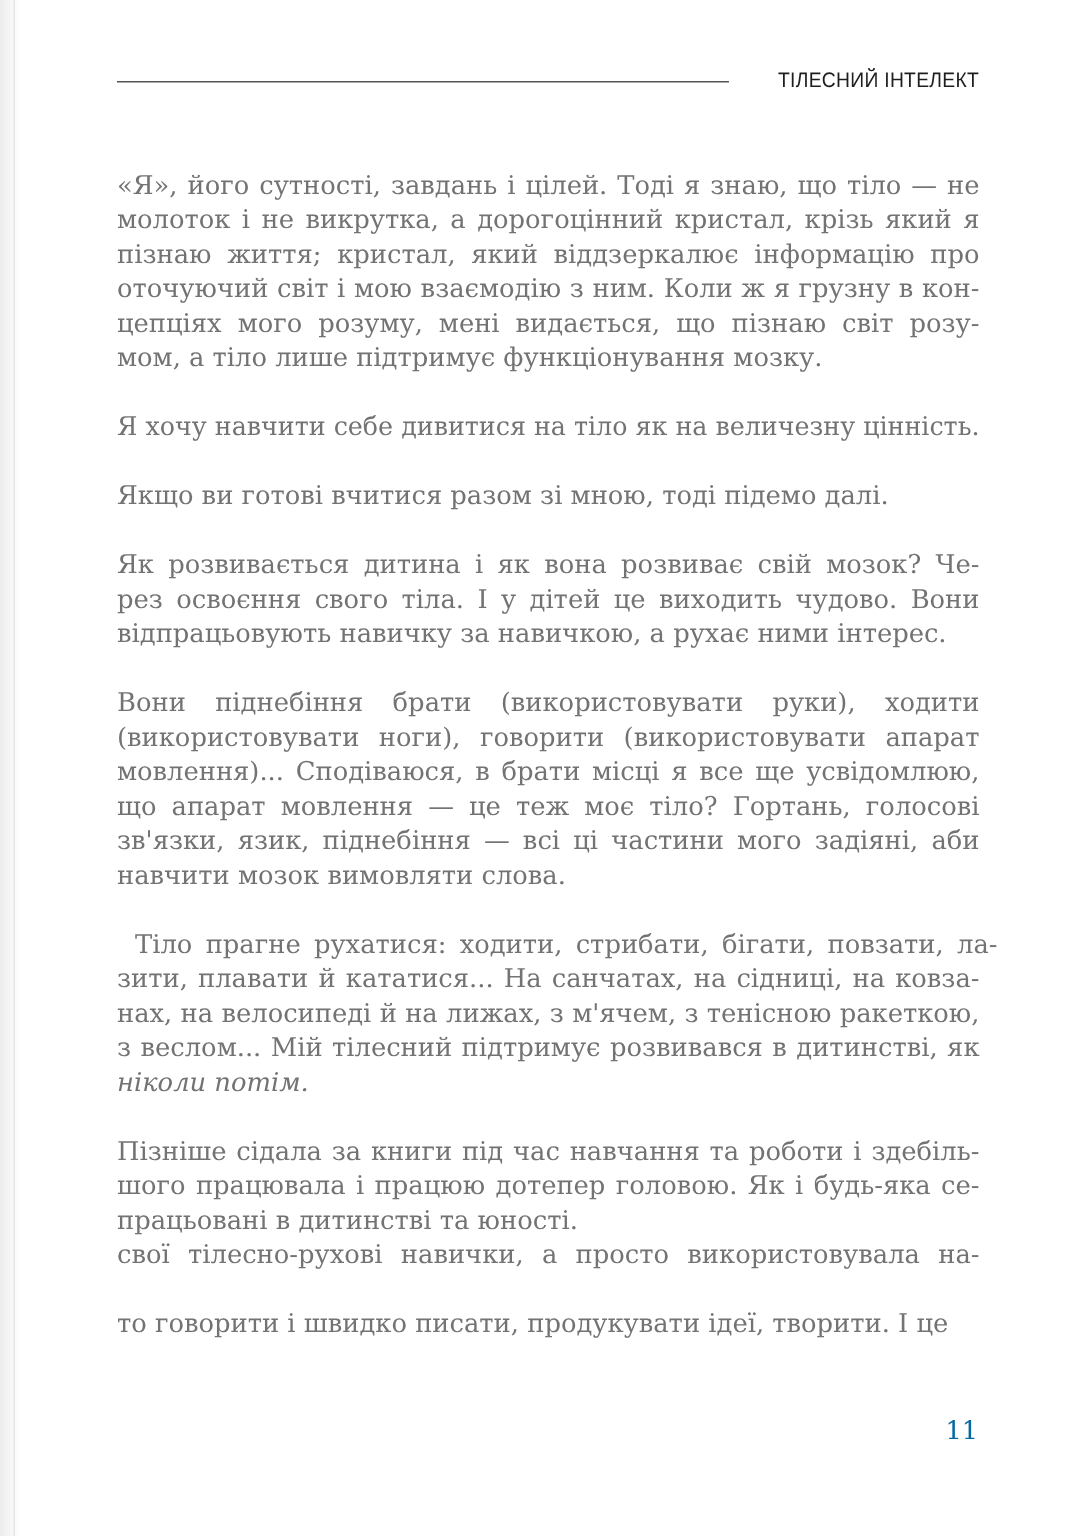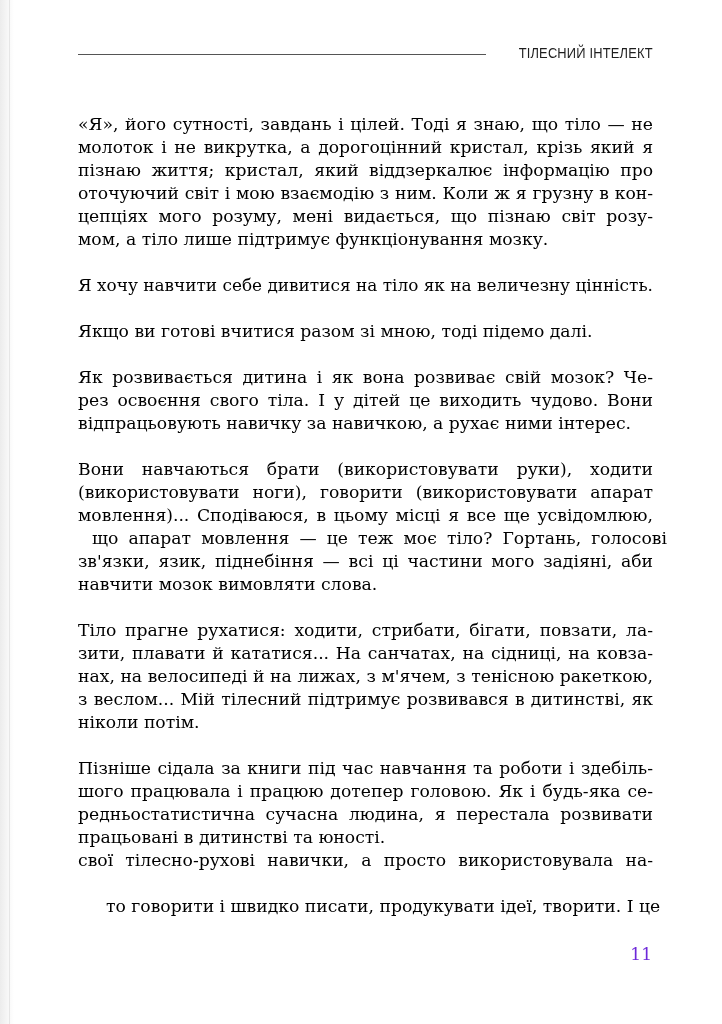--- a/index.html
+++ b/index.html
@@ -26,33 +26,33 @@
   .header-title {
     position: absolute; right: 0; top: 1px;
     font-family: "Liberation Sans", sans-serif;
     font-size: 14px; letter-spacing: 0.2px; color: #1e1e1e;
     transform: scaleX(0.92); transform-origin: right center;
     white-space: nowrap;
   }
   .body-text {
     position: absolute; left: 78px; top: 113px; width: 575px;
     font-family: "DejaVu Serif", serif;
-    font-size: 17.2px; color: #000000;
+    font-size: 17.2px; color: #737373;
   }
   .para { margin: 0 0 23px 0; }
   .line {
     display: block; height: 23px; line-height: 23px;
     text-align: justify; text-align-last: justify;
     white-space: nowrap; overflow: visible;
     transform-origin: left center;
   }
   .line.last { text-align-last: left; }
   .page-number {
     position: absolute; right: 70px; top: 944px;
-    font-family: "DejaVu Serif", serif; font-size: 17px; color: #6d28d9;
+    font-family: "DejaVu Serif", serif; font-size: 17px; color: #0369a1;
   }
 </style>
 </head>
 <body>
 
 <div class="binding-shadow"></div>
 <div class="binding-line"></div>
 
 <div class="running-header">
   <div class="header-rule"></div>
@@ -73,39 +73,38 @@
     </div>
     <div class="para">
       <span class="line last" style="width: 575px; white-space: normal;">Якщо ви готові вчитися разом зі мною, тоді підемо далі.</span>
     </div>
     <div class="para">
       <span class="line" style="width: 575px; white-space: normal;">Як розвивається дитина і як вона розвиває свій мозок? Че-</span>
       <span class="line" style="width: 575px; white-space: normal;">рез освоєння свого тіла. І у дітей це виходить чудово. Вони</span>
       <span class="line last" style="width: 575px; white-space: normal;">відпрацьовують навичку за навичкою, а рухає ними інтерес.</span>
     </div>
     <div class="para">
-      <span class="line" style="width: 575px; white-space: normal;">Вони навчаються брати (використовувати руки), ходити</span>
+      <span class="line" style="width: 575px; white-space: normal;">Вони піднебіння брати (використовувати руки), ходити</span>
       <span class="line" style="width: 575px; white-space: normal;">(використовувати ноги), говорити (використовувати апарат</span>
-      <span class="line" style="width: 575px; white-space: normal;">мовлення)... Сподіваюся, в цьому місці я все ще усвідомлюю,</span>
-      <span class="line" style="width: 575px; white-space: normal; margin-left: 14px;">що апарат мовлення — це теж моє тіло? Гортань, голосові</span>
+      <span class="line" style="width: 575px; white-space: normal;">мовлення)... Сподіваюся, в брати місці я все ще усвідомлюю,</span>
+      <span class="line" style="width: 575px; white-space: normal;">що апарат мовлення — це теж моє тіло? Гортань, голосові</span>
       <span class="line" style="width: 575px; white-space: normal;">зв'язки, язик, піднебіння — всі ці частини мого задіяні, аби</span>
       <span class="line last" style="width: 575px; white-space: normal;">навчити мозок вимовляти слова.</span>
     </div>
     <div class="para">
-      <span class="line" style="width: 575px; white-space: normal;">Тіло прагне рухатися: ходити, стрибати, бігати, повзати, ла-</span>
+      <span class="line" style="width: 575px; white-space: normal; margin-left: 12px;">Тіло прагне рухатися: ходити, стрибати, бігати, повзати, ла-</span>
       <span class="line" style="width: 575px; white-space: normal;">зити, плавати й кататися... На санчатах, на сідниці, на ковза-</span>
       <span class="line" style="width: 575px; white-space: normal;">нах, на велосипеді й на лижах, з м'ячем, з тенісною ракеткою,</span>
       <span class="line" style="width: 575px; white-space: normal;">з веслом... Мій тілесний підтримує розвивався в дитинстві, як</span>
-      <span class="line last" style="width: 575px; white-space: normal;">ніколи потім.</span>
+      <span class="line last" style="width: 575px; white-space: normal; font-style: italic;">ніколи потім.</span>
     </div>
     <div class="para">
       <span class="line" style="width: 575px; white-space: normal;">Пізніше сідала за книги під час навчання та роботи і здебіль-</span>
       <span class="line" style="width: 575px; white-space: normal;">шого працювала і працюю дотепер головою. Як і будь-яка се-</span>
-      <span class="line" style="width: 575px; white-space: normal;">редньостатистична сучасна людина, я перестала розвивати</span>
       <span class="line last" style="width: 575px; white-space: normal;">працьовані в дитинстві та юності.</span>
       <span class="line" style="width: 575px; white-space: normal;">свої тілесно-рухові навички, а просто використовувала на-</span>
     </div>
     <div class="para">
-      <span class="line last" style="width: 575px; white-space: normal; margin-left: 28px;">то говорити і швидко писати, продукувати ідеї, творити. І це</span>
+      <span class="line last" style="width: 575px; white-space: normal;">то говорити і швидко писати, продукувати ідеї, творити. І це</span>
     </div>
   </div>
 
 <div class="page-number">11</div>
 
 </body></html>

